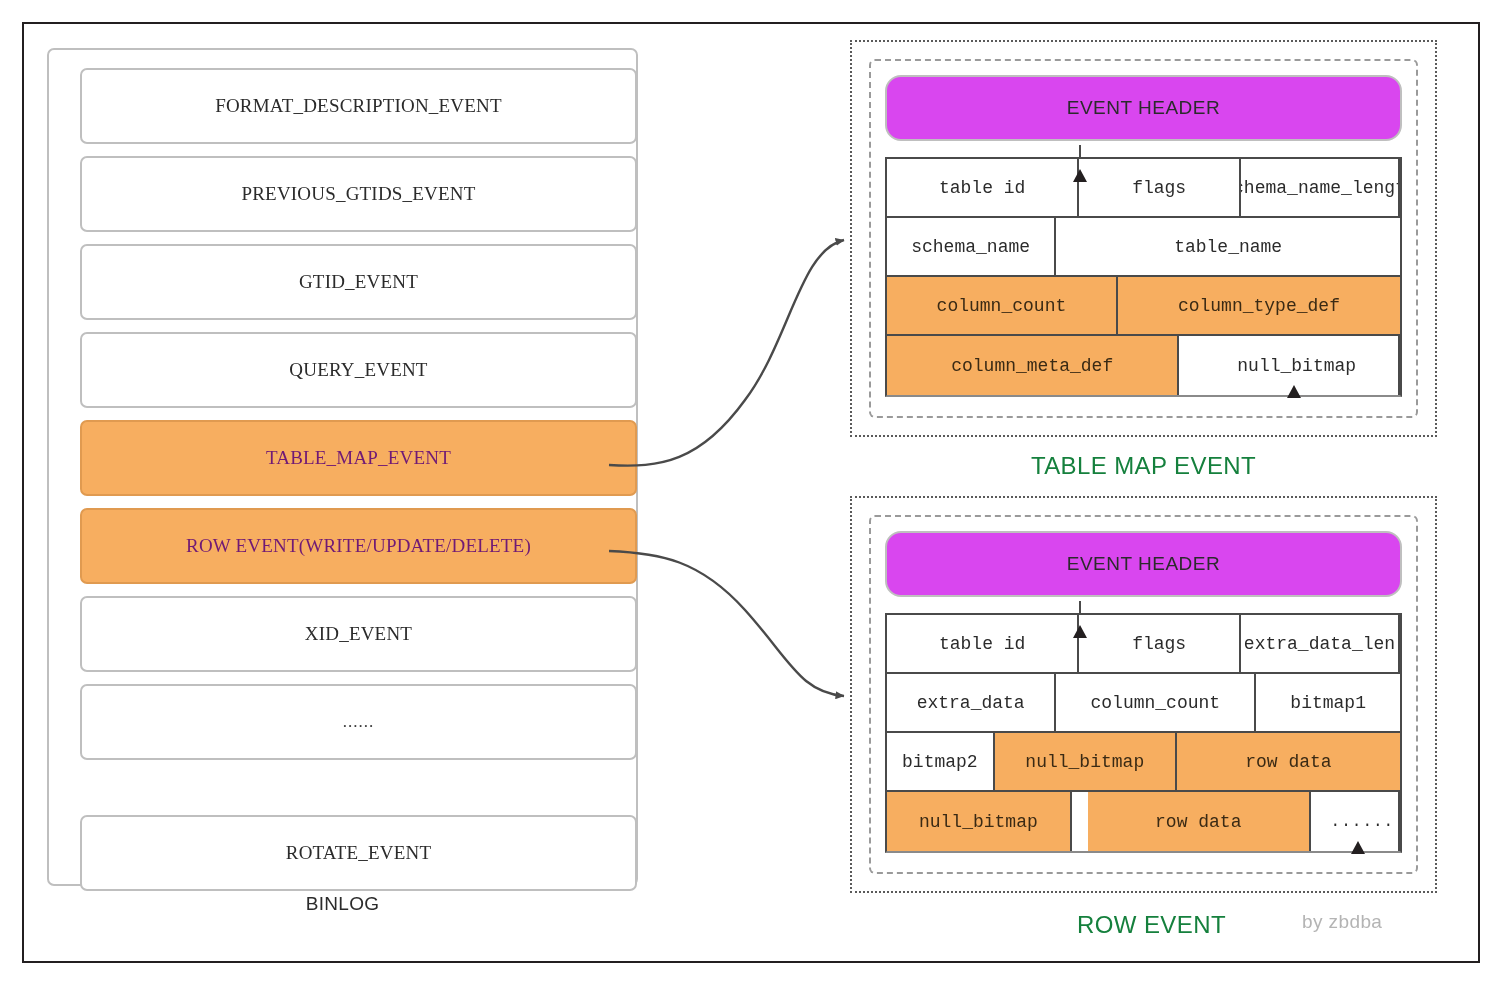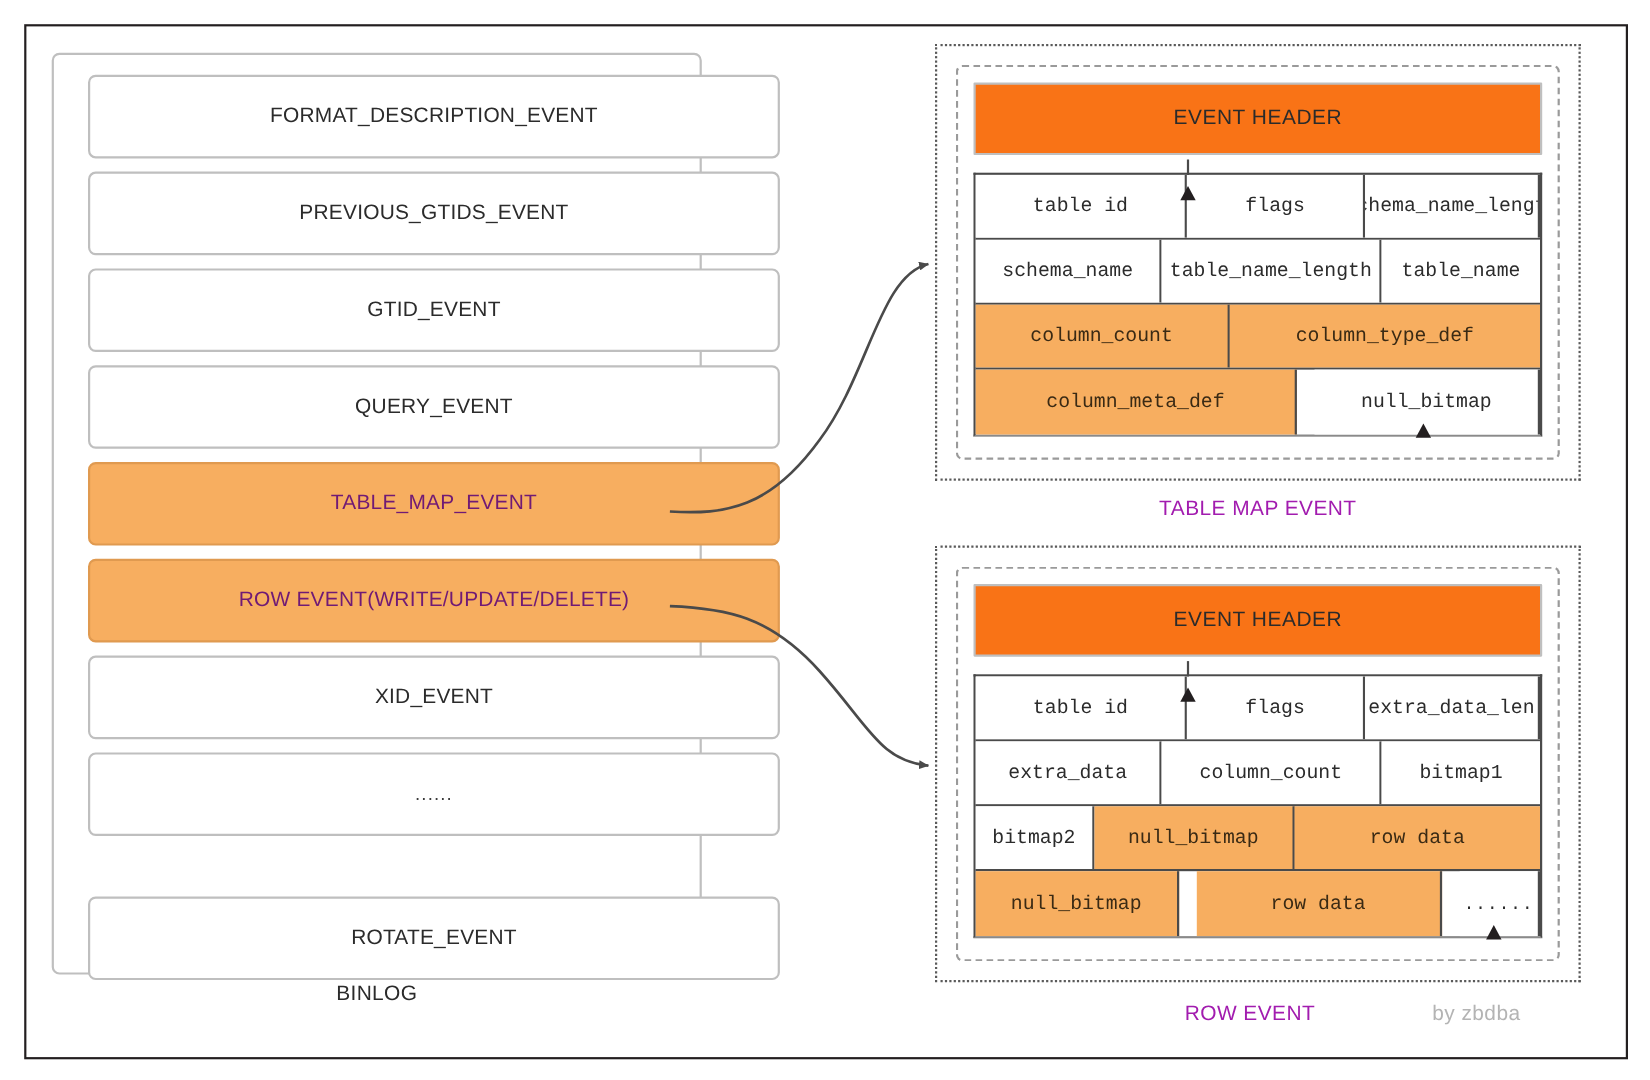--- a/index.html
+++ b/index.html
@@ -31,32 +31,33 @@
     position: absolute;
     left: 47px; top: 48px;
     width: 591px; height: 838px;
     border: 2px solid #bfbfbf;
     border-radius: 7px;
     background: #ffffff;
   }
   .event-box {
     position: absolute;
     left: 31px;
-    width: 629px;
+    width: 557px;
     height: 76px;
     border: 2px solid #bfbfbf;
     border-radius: 7px;
     background: #ffffff;
     display: flex;
     align-items: center;
     justify-content: center;
     color: #2b2b2b;
     font-size: 19px;
     letter-spacing: .2px;
     white-space: nowrap;
+    font-family: Liberation Serif, serif;
   }
   .event-box.highlight {
     background: #f7ae60;
     border-color: #e09a50;
     color: #701a75;
   }
   .event-box.dots { letter-spacing: 1px; font-size: 17px; color: #3a3a3a; }
 
   #binlog-caption {
     position: absolute;
@@ -78,22 +79,22 @@
     position: absolute;
     left: 17px; top: 17px; right: 17px; bottom: 17px;
     border: 2px dashed #9a9a9a;
     border-radius: 6px;
   }
   .evt-header {
     position: absolute;
     left: 14px; top: 14px; right: 14px;
     height: 66px;
     border: 2px solid #bfbfbf;
-    border-radius: 1px;
-    background: #f97316;
+    border-radius: 16px;
+    background: #d946ef;
     display: flex;
     align-items: center;
     justify-content: center;
     font-size: 19px;
     color: #2b2b2b;
     letter-spacing: .5px;
   }
 
   
   .field-grid {
@@ -140,22 +141,22 @@
   }
   .divider-line {
     position: absolute;
     width: 2px;
     background: #4a4a4a;
     pointer-events: none;
   }
 
   .panel-caption {
     position: absolute;
-    font-size: 19px;
-    color: #a21caf;
+    font-size: 24px;
+    color: #15803d;
     letter-spacing: .4px;
     white-space: nowrap;
   }
   #byline {
     position: absolute;
     font-size: 19px;
     color: #b4b4b4;
     letter-spacing: .4px;
     white-space: nowrap;
   }
@@ -224,23 +225,20 @@
           <div class="cell" style="flex:1 1 auto">
               <span>schema_name_length</span>
             </div>
           <div class="divider-line" style="left:37.5%; top:-14px; height:14px;"></div>
           <div class="up-marker" style="left:calc(37.5% - 6px); top:10px;"></div>
         </div>
 
         <div class="field-row">
           <div class="cell" style="flex:0 0 33%">
               <span>schema_name</span>
-            </div>
-          <div class="cell" style="flex:0 0 39%">
-              <span>table_name_length</span>
             </div>
           <div class="cell" style="flex:1 1 auto">
               <span>table_name</span>
             </div>
         </div>
 
         <div class="field-row">
           <div class="cell orange" style="flex:0 0 45%">
               <span>column_count</span>
             </div>

